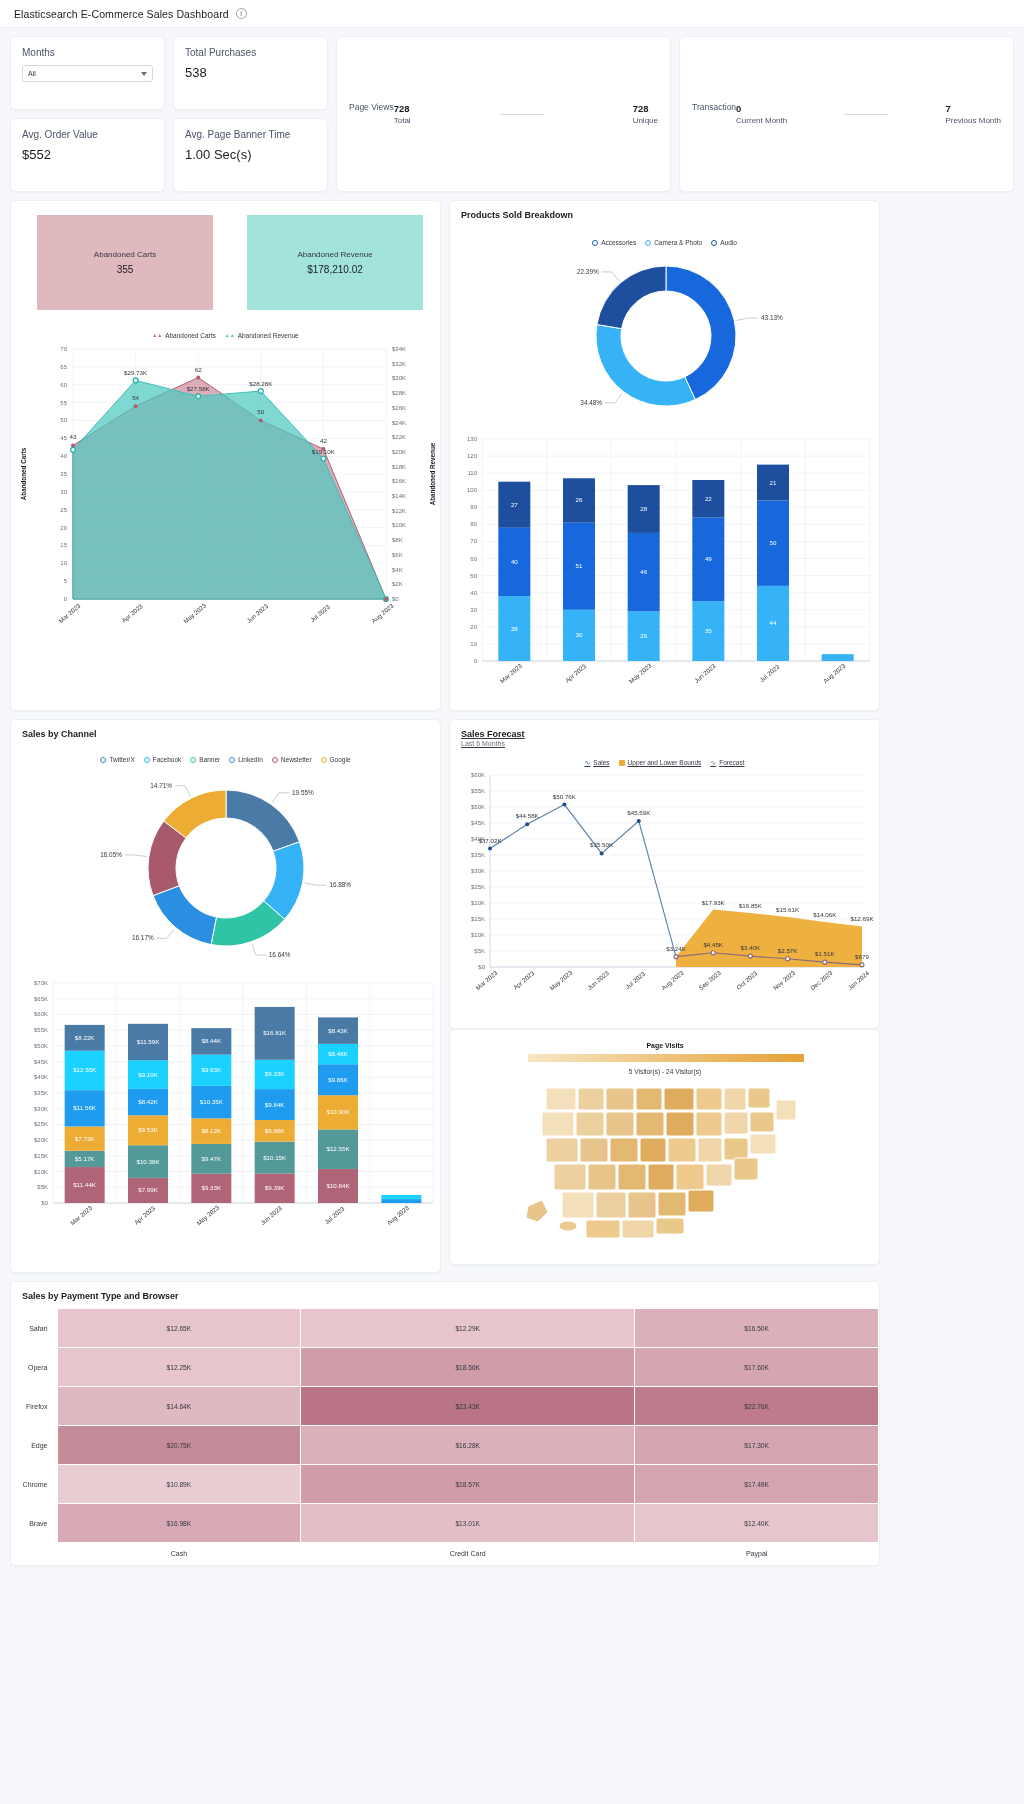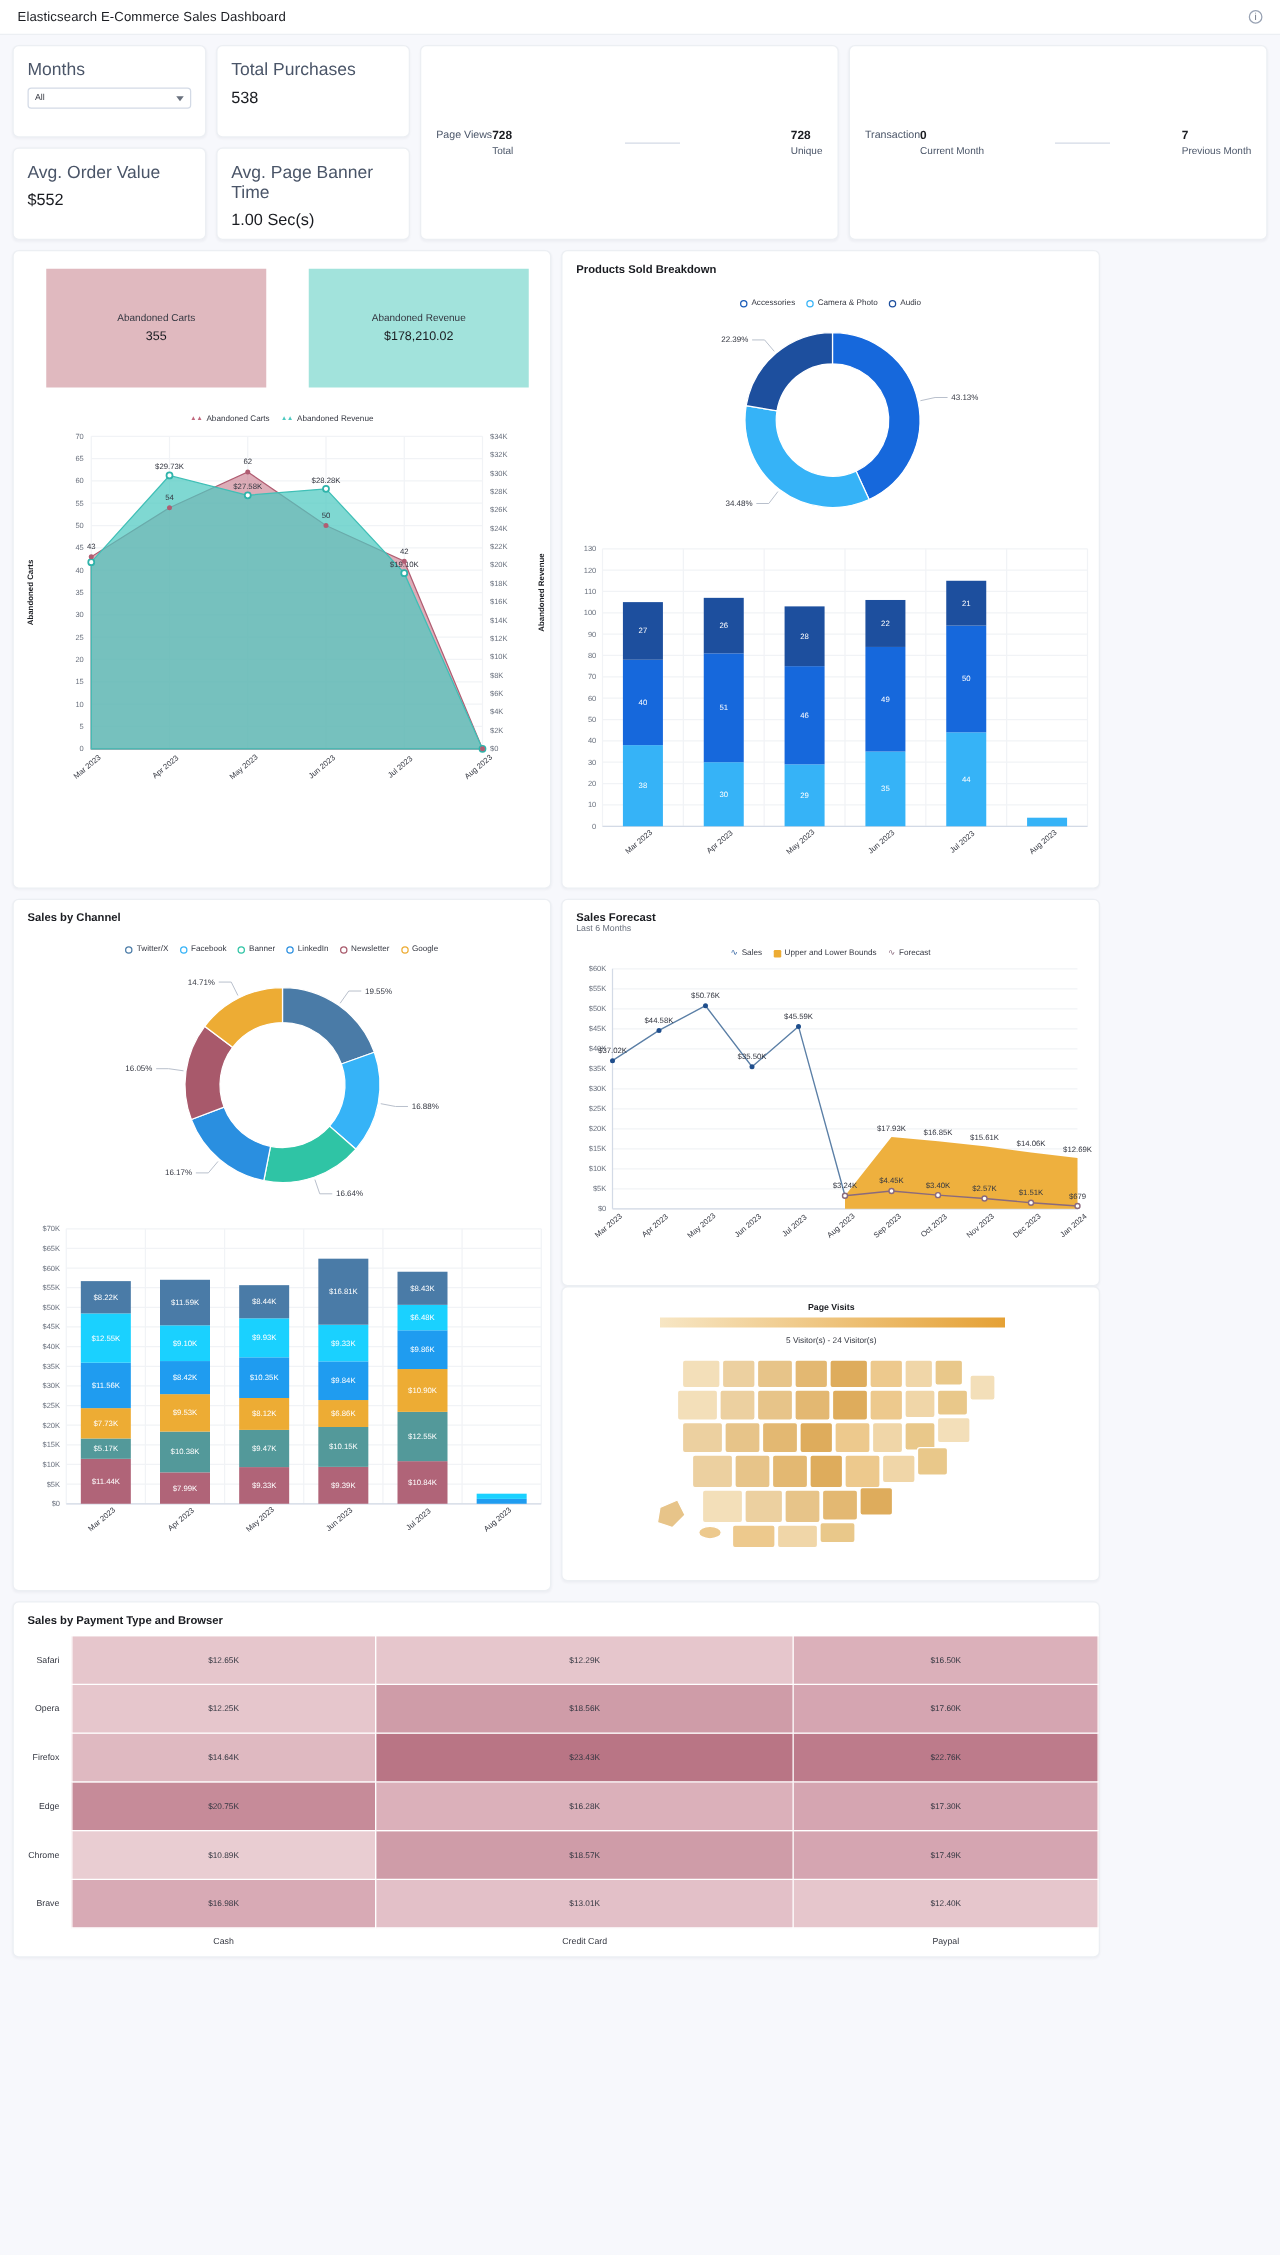--- a/index.html
+++ b/index.html
@@ -6,34 +6,34 @@
   html, body { margin:0; padding:0; }
   body {
     width:1024px; height:1804px;
     background:#f7f8fc;
     font-family:"Liberation Sans", sans-serif;
     color:#343741;
     overflow:hidden;
   }
   .topbar {
     height:28px; background:#fff; border-bottom:1px solid #eceff3;
-    display:flex; align-items:center; padding:0 14px; gap:7px;justify-content:space-between;
+    display:flex; align-items:center; padding:0 14px; gap:7px;
   }
   .topbar .title { font-size:10.5px; color:#1a1c21; letter-spacing:.1px; }
   .info-icon { width:11px; height:11px; border:1px solid #98a2b3; border-radius:50%;
     font-size:8px; line-height:9px; text-align:center; color:#6b7280; }
   .wrap { padding:8px 10px; }
   .row { display:flex; gap:8px; }
   .card { background:#fff; border:1px solid #eceff3; border-radius:5px;
           box-shadow:0 1px 2px rgba(16,24,40,.04); }
   
   .kpigrid { display:flex; gap:8px; }
   .kpicol { display:flex; flex-direction:column; gap:8px; }
   .kpi-small { width:155px; height:74px; padding:10px 11px; }
-  .kpi-label { font-size:14px; color:#4a5568; margin-bottom:7px; }
+  .kpi-label { font-size:10px; color:#4a5568; margin-bottom:7px; }
   .kpi-value { font-size:13px; color:#1a1c21; }
   .select {
     width:100%; height:17px; border:1px solid #d3dae6; border-radius:3px;
     background:#fff; font-size:7px; color:#343741; padding:0 5px;
     display:flex; align-items:center; justify-content:space-between;
   }
   .chev { width:0;height:0;border-left:3px solid transparent;border-right:3px solid transparent;border-top:4px solid #69707d;}
   .kpi-wide { flex:1; padding:12px; display:flex; flex-direction:row; align-items:center; justify-content:center; }
   .kpi-wide .hdr { font-size:8.5px; color:#4a5568; margin-bottom:14px; }
   .kpi-stat { text-align:left; }
@@ -500,21 +500,21 @@
           <text x="327.00000000000006" y="81.06" class="barval" text-anchor="middle">$6.48K</text>
           <rect x="307.00000000000006" y="42.38285714285715" width="40" height="26.494285714285695" fill="#4a7ba7"></rect>
           <text x="327.00000000000006" y="57.629999999999995" class="barval" text-anchor="middle">$8.43K</text>
           <text x="325.00000000000006" y="242" class="xlab" text-anchor="middle" transform="rotate(-40,325.00000000000006,242)">Jul 2023</text>
           <rect x="370.33333333333337" y="224.10285714285715" width="40" height="3.8971428571428532" fill="#1f9cf0"></rect>
           <rect x="370.33333333333337" y="219.9542857142857" width="40" height="4.148571428571444" fill="#1ad1ff"></rect>
           <text x="388.33333333333337" y="242" class="xlab" text-anchor="middle" transform="rotate(-40,388.33333333333337,242)">Aug 2023</text>
         </svg>
     </div>
 
-    <div style="display:flex;flex-direction:column;gap:0;">
+    <div style="display:flex;flex-direction:column;gap:0;text-decoration:underline;">
       <div class="panel" style="width:431px;height:310px;">
         <div class="panel-title">Sales Forecast</div>
         <div class="panel-sub">Last 6 Months</div>
         <div class="legend" style="margin-top:12px;" id="lgFc">
             <span class="lg">
               <span class="lgwave" style="color: rgb(42, 93, 158);">∿</span>
               <span>Sales</span>
             </span>
             <span class="lg">
               <span class="lgsq" style="background: rgb(237, 172, 52);"></span>

